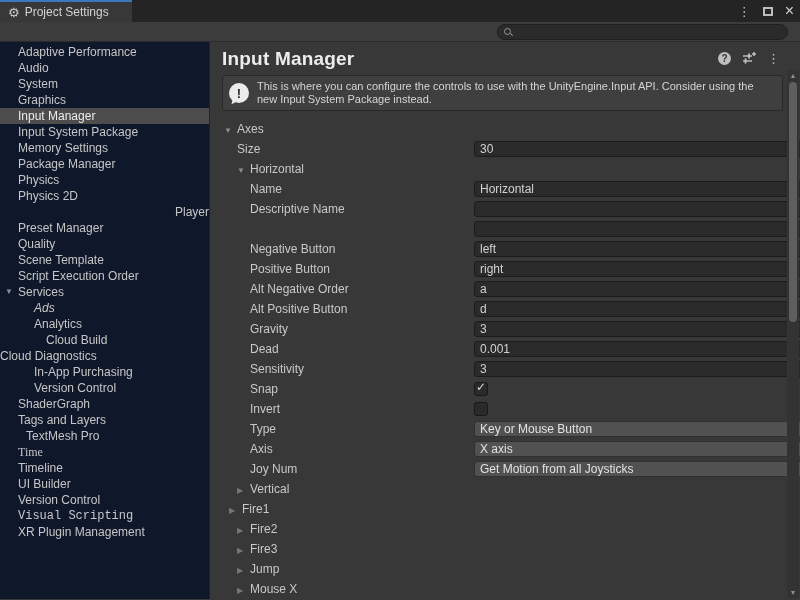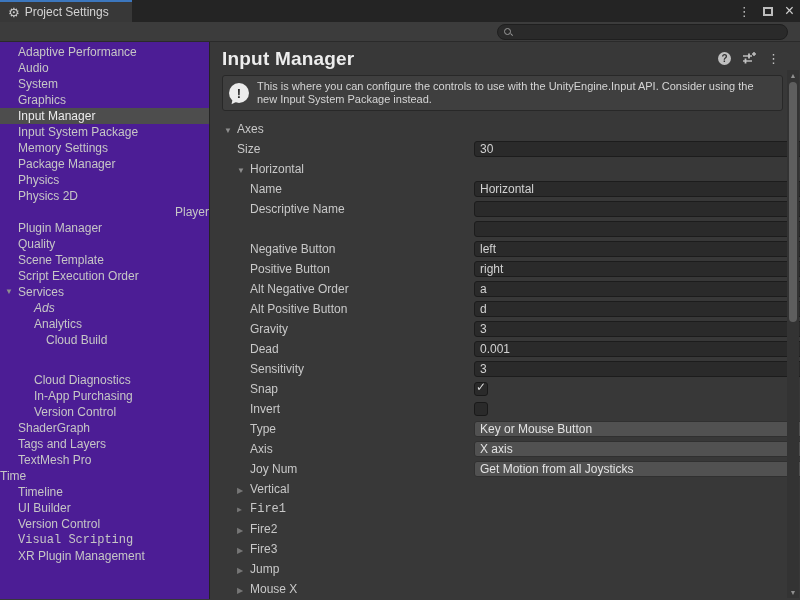--- a/index.html
+++ b/index.html
@@ -32,21 +32,21 @@
     display:flex; align-items:center; padding:0 6px; gap:4px;
   }
   .lens { position:relative; width:8px; height:8px; flex:none; }
   .lens::before { content:""; position:absolute; left:0; top:0; width:5px; height:5px; border:1.4px solid #9a9a9a; border-radius:50%; }
   .lens::after { content:""; position:absolute; left:5.5px; top:5.5px; width:3px; height:1.4px; background:#9a9a9a; transform:rotate(45deg); }
   .search input { flex:1; background:transparent; border:none; outline:none; color:#d8d8d8; font:inherit; min-width:0; }
 
   
   .content { position:relative; display:flex; height:557px; }
   .sidebar {
-    width:210px; flex:none; background:#4c1d95; border-right:1px solid #242424;
+    width:210px; flex:none; background:#0f172a; border-right:1px solid #242424;
     padding-top:2px; overflow:hidden;
   }
   .nav-item { position:relative; height:16px; line-height:16px; color:#c6c6c6; white-space:nowrap; cursor:default; }
   .nav-item.selected { background:#4d4d4d; color:#ececec; }
   .nav-tri { position:absolute; left:5px; top:0; font-size:8px; color:#8e8e8e; }
 
   .main { position:relative; flex:1; background:#383838; overflow:hidden; }
   .main-header { position:relative; height:28px; padding:6px 12px 0; }
   .main-title { font-size:19px; font-weight:700; color:#ededed; letter-spacing:0.2px; }
   .hdr-icons { position:absolute; right:20px; top:9px; display:flex; align-items:center; gap:11px; }
@@ -128,35 +128,35 @@
         <div class="nav-item" style="padding-left: 18px;"><span>Audio</span></div>
         <div class="nav-item" style="padding-left: 18px;"><span>System</span></div>
         <div class="nav-item" style="padding-left: 18px;"><span>Graphics</span></div>
         <div class="nav-item selected" style="padding-left: 18px;"><span>Input Manager</span></div>
         <div class="nav-item" style="padding-left: 18px;"><span>Input System Package</span></div>
         <div class="nav-item" style="padding-left: 18px;"><span>Memory Settings</span></div>
         <div class="nav-item" style="padding-left: 18px;"><span>Package Manager</span></div>
         <div class="nav-item" style="padding-left: 18px;"><span>Physics</span></div>
         <div class="nav-item" style="padding-left: 18px;"><span>Physics 2D</span></div>
         <div class="nav-item" style="padding-left: 32px; text-align: right;"><span>Player</span></div>
-        <div class="nav-item" style="padding-left: 18px;"><span>Plugin Manager</span></div>
+        <div class="nav-item" style="padding-left: 18px;"><span>Preset Manager</span></div>
         <div class="nav-item" style="padding-left: 18px;"><span>Quality</span></div>
         <div class="nav-item" style="padding-left: 18px;"><span>Scene Template</span></div>
         <div class="nav-item" style="padding-left: 18px;"><span>Script Execution Order</span></div>
         <div class="nav-item" style="padding-left: 18px;"><span class="nav-tri">▼</span><span>Services</span></div>
         <div class="nav-item" style="padding-left: 34px; font-style: italic;"><span>Ads</span></div>
         <div class="nav-item" style="padding-left: 34px;"><span>Analytics</span></div>
         <div class="nav-item" style="padding-left: 46px;"><span>Cloud Build</span></div>
-        <div class="nav-item" style="padding-left: 34px; margin-top: 24px;"><span>Cloud Diagnostics</span></div>
+        <div class="nav-item" style=""><span>Cloud Diagnostics</span></div>
         <div class="nav-item" style="padding-left: 34px;"><span>In-App Purchasing</span></div>
         <div class="nav-item" style="padding-left: 34px;"><span>Version Control</span></div>
         <div class="nav-item" style="padding-left: 18px;"><span>ShaderGraph</span></div>
         <div class="nav-item" style="padding-left: 18px;"><span>Tags and Layers</span></div>
-        <div class="nav-item" style="padding-left: 18px;"><span>TextMesh Pro</span></div>
-        <div class="nav-item" style=""><span>Time</span></div>
+        <div class="nav-item" style="padding-left: 18px; margin-left: 8px;"><span>TextMesh Pro</span></div>
+        <div class="nav-item" style="padding-left: 18px; font-family: Liberation Serif, serif;"><span>Time</span></div>
         <div class="nav-item" style="padding-left: 18px;"><span>Timeline</span></div>
         <div class="nav-item" style="padding-left: 18px;"><span>UI Builder</span></div>
         <div class="nav-item" style="padding-left: 18px;"><span>Version Control</span></div>
         <div class="nav-item" style="padding-left: 18px; font-family: Liberation Mono, monospace;"><span>Visual Scripting</span></div>
         <div class="nav-item" style="padding-left: 18px;"><span>XR Plugin Management</span></div>
       </div>
 
     <div class="main">
       <div class="main-header">
         <div class="main-title">Input Manager</div>
@@ -269,21 +269,21 @@
               <div class="dd">
                 <span class="dd-label">Get Motion from all Joysticks</span>
                 <span class="dd-arrow">▼</span>
               </div>
             </div>
           </div>
           <div class="prow">
             <div class="plabel" style="left: 27px;"><span class="ftri closed">▶</span><span>Vertical</span></div>
           </div>
           <div class="prow">
-            <div class="plabel" style="left: 27px; font-family: Liberation Mono, monospace;"><span class="ftri closed">▶</span><span>Fire1</span></div>
+            <div class="plabel" style="left: 19px;"><span class="ftri closed">▶</span><span>Fire1</span></div>
           </div>
           <div class="prow">
             <div class="plabel" style="left: 27px;"><span class="ftri closed">▶</span><span>Fire2</span></div>
           </div>
           <div class="prow">
             <div class="plabel" style="left: 27px;"><span class="ftri closed">▶</span><span>Fire3</span></div>
           </div>
           <div class="prow">
             <div class="plabel" style="left: 27px;"><span class="ftri closed">▶</span><span>Jump</span></div>
           </div>

